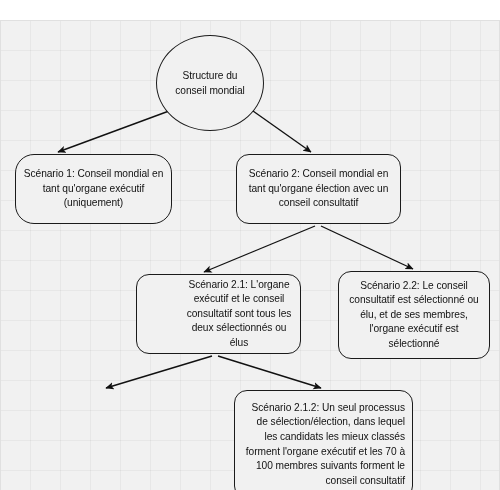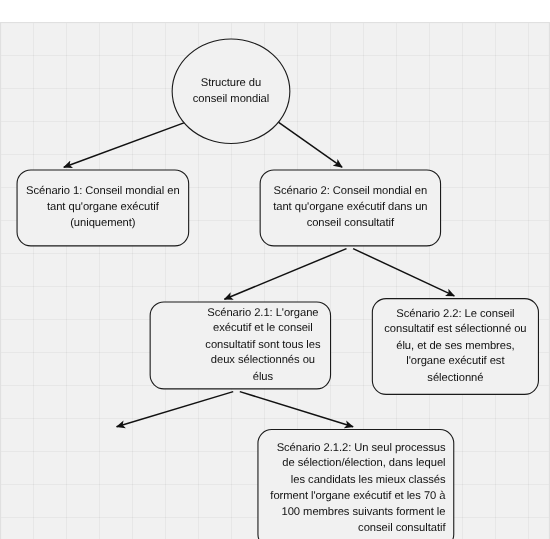--- a/index.html
+++ b/index.html
@@ -50,21 +50,21 @@
   .node.rounded { border-radius: 13px; }
   .node.circle {
     border-radius: 50%;
     padding: 6px 12px;
     line-height: 15px;
   }
   .node .txt { display: block; width: 100%; }
 
   
   #node-root      { left: 155px; top: 14px;  width: 108px; height: 96px; }
-  #node-s1        { left: 14px;  top: 133px; width: 157px; height: 70px; }
+  #node-s1        { left: 14px;  top: 133px; width: 157px; height: 70px; border-radius: 19px; }
   #node-s2        { left: 235px; top: 133px; width: 165px; height: 70px; }
   #node-s21       { left: 135px; top: 253px; width: 165px; height: 80px; padding-left: 48px; }
   #node-s22       { left: 337px; top: 250px; width: 152px; height: 88px; }
   #node-s211      { left: 22px;  top: 369px; width: 163px; height: 88px; }
   #node-s212      { left: 233px; top: 369px; width: 179px; height: 109px; text-align: right; }
 </style>
 </head>
 <body>
 
 <div id="canvas">
@@ -90,21 +90,21 @@
 
   <div class="node circle" id="node-root">
     <span class="txt">Structure du conseil mondial</span>
   </div>
 
   <div class="node rounded" id="node-s1">
     <span class="txt">Scénario 1: Conseil mondial en tant qu'organe exécutif (uniquement)</span>
   </div>
 
   <div class="node rounded" id="node-s2">
-    <span class="txt">Scénario 2: Conseil mondial en tant qu'organe exécutif dans un conseil consultatif</span>
+    <span class="txt">Scénario 2: Conseil mondial en tant qu'organe élection avec un conseil consultatif</span>
   </div>
 
   <div class="node rounded" id="node-s21">
     <span class="txt">Scénario 2.1: L'organe exécutif et le conseil consultatif sont tous les deux sélectionnés ou élus</span>
   </div>
 
   <div class="node rounded" id="node-s22">
     <span class="txt">Scénario 2.2: Le conseil consultatif est sélectionné ou élu, et de ses membres, l'organe exécutif est sélectionné</span>
   </div>
 

